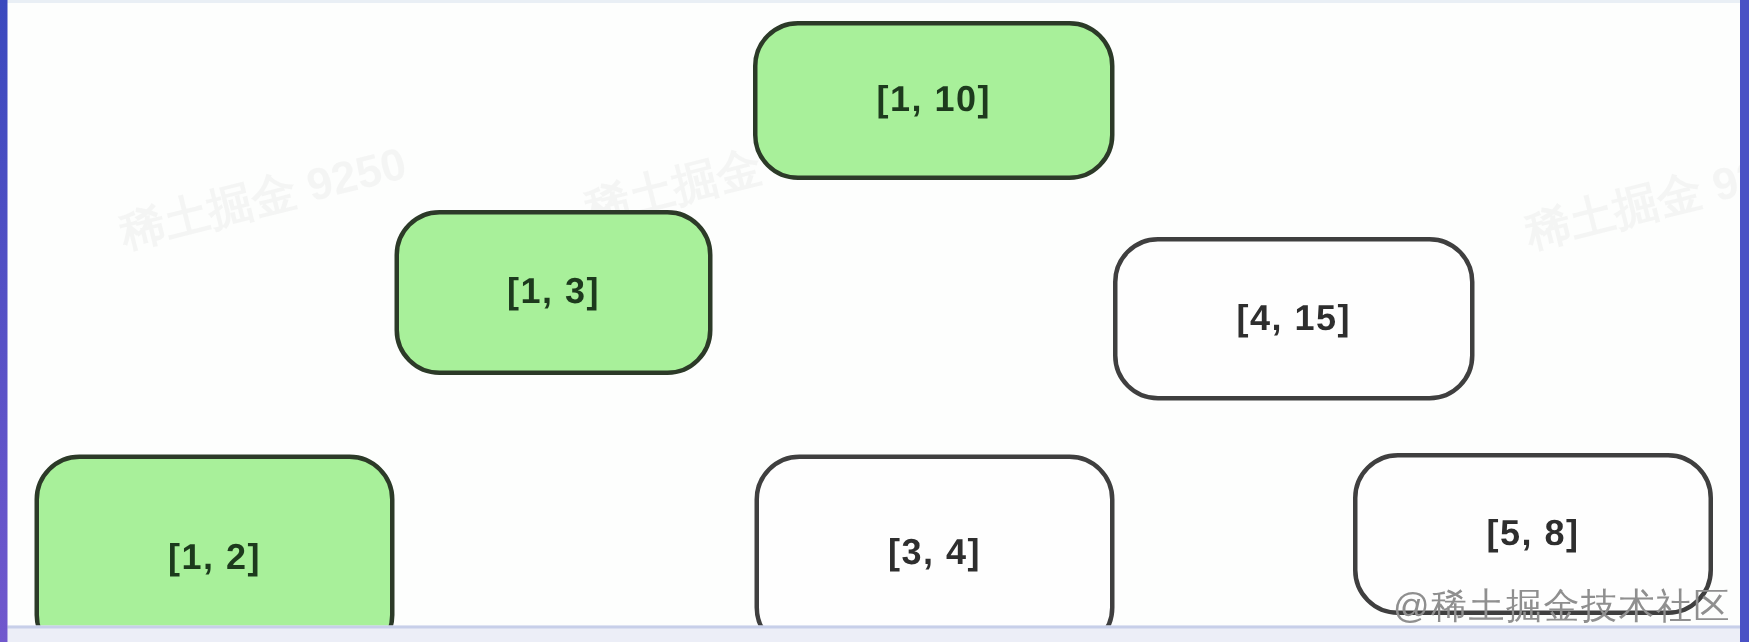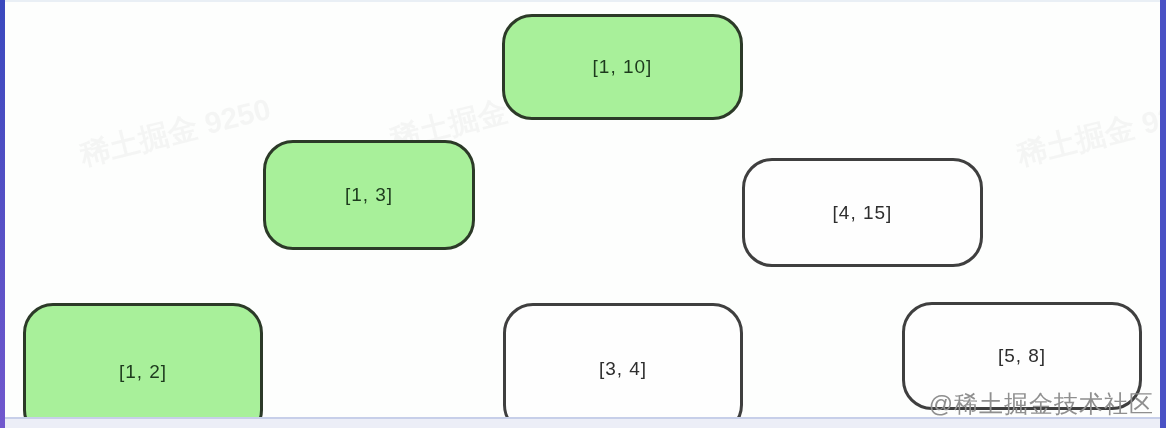--- a/index.html
+++ b/index.html
@@ -34,21 +34,21 @@
   
   .node{
     position:absolute;
     box-sizing:border-box;
     border:3px solid #333;
     border-radius:30px;
     display:flex;align-items:center;justify-content:center;
     z-index:2;
   }
   .node .label{
-    font-size:19px;font-weight:400;letter-spacing:1px;
+    font-size:24px;font-weight:700;letter-spacing:1px;
   }
   .node.green{
     background:var(--node-green-fill,#a8f09a);
     border-color:var(--node-green-border,#2c3a28);
     color:var(--node-green-text,#1d3a1d);
   }
   .node.white{
     background:var(--node-white-fill,#fefefe);
     border-color:var(--node-white-border,#3f3f3f);
     color:var(--node-white-text,#2e2e2e);

